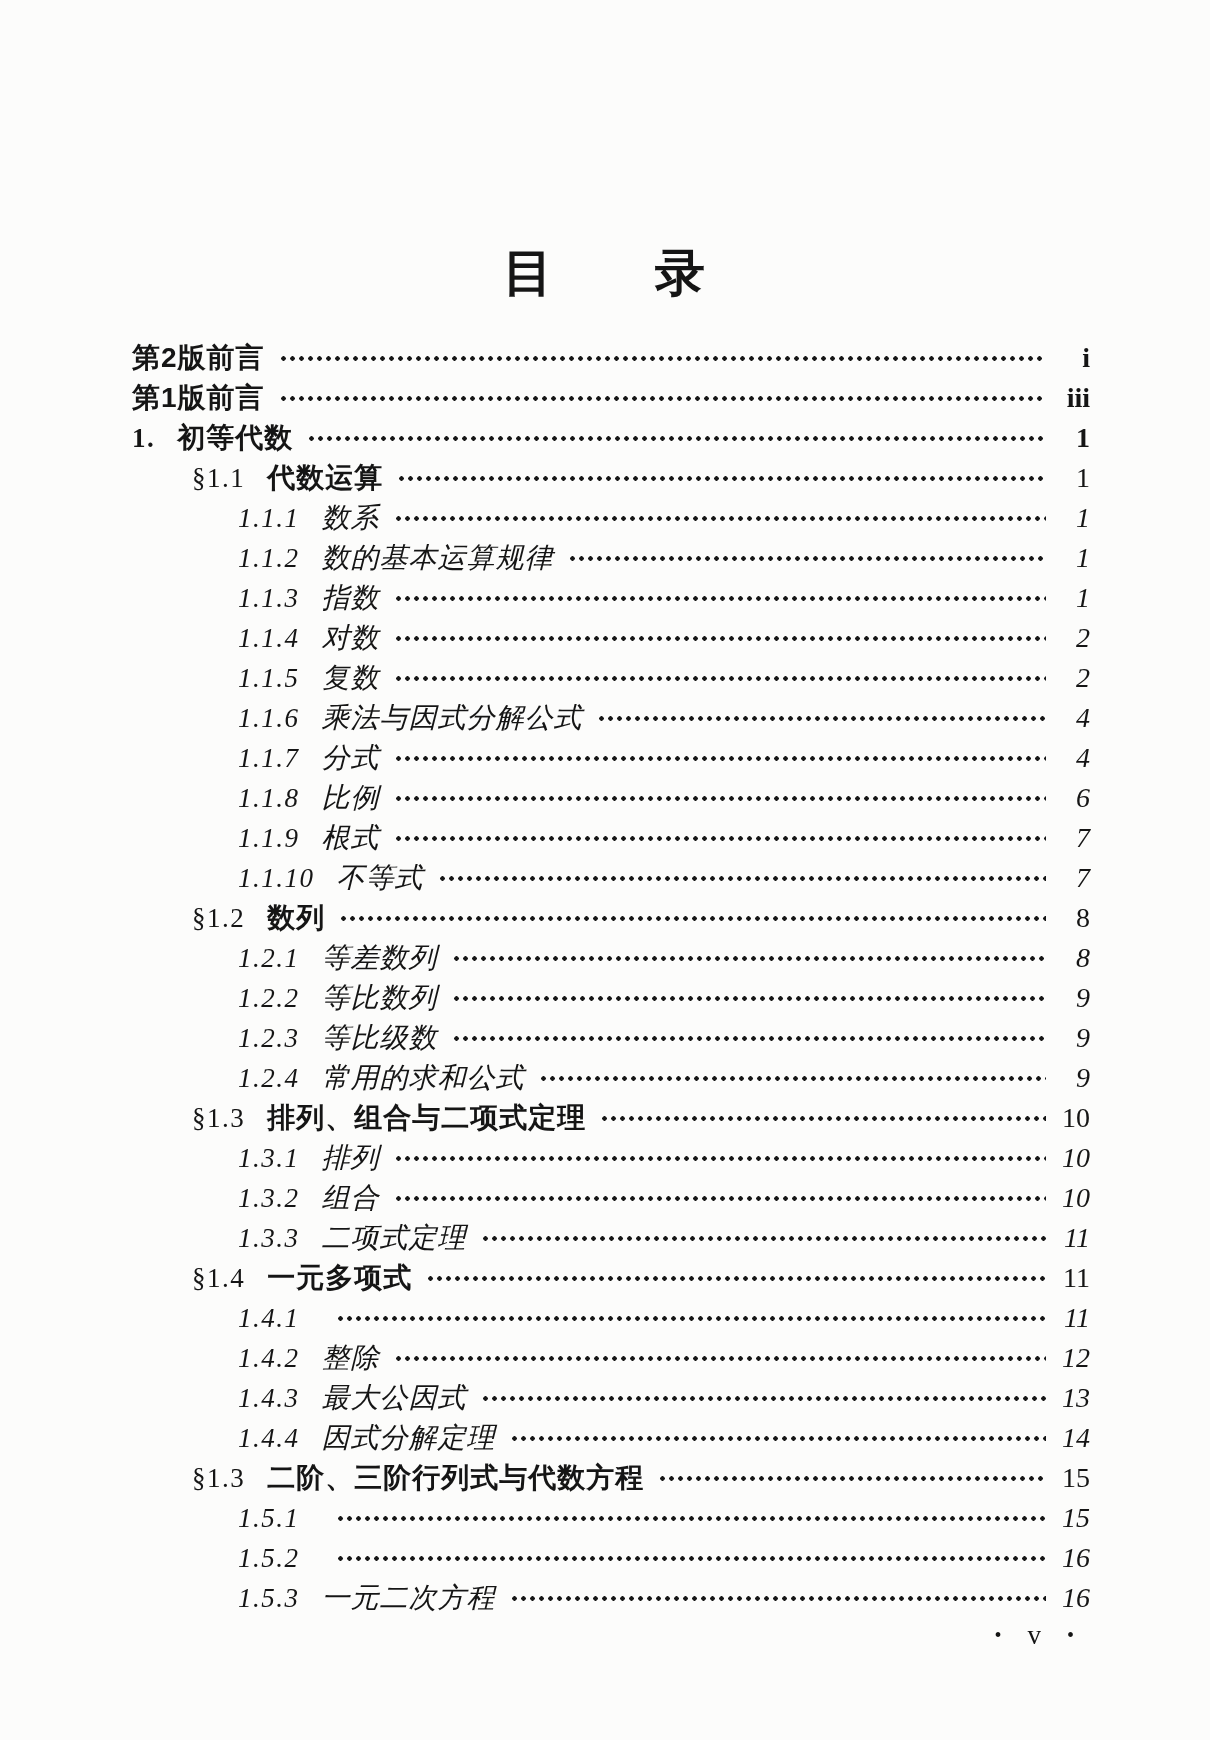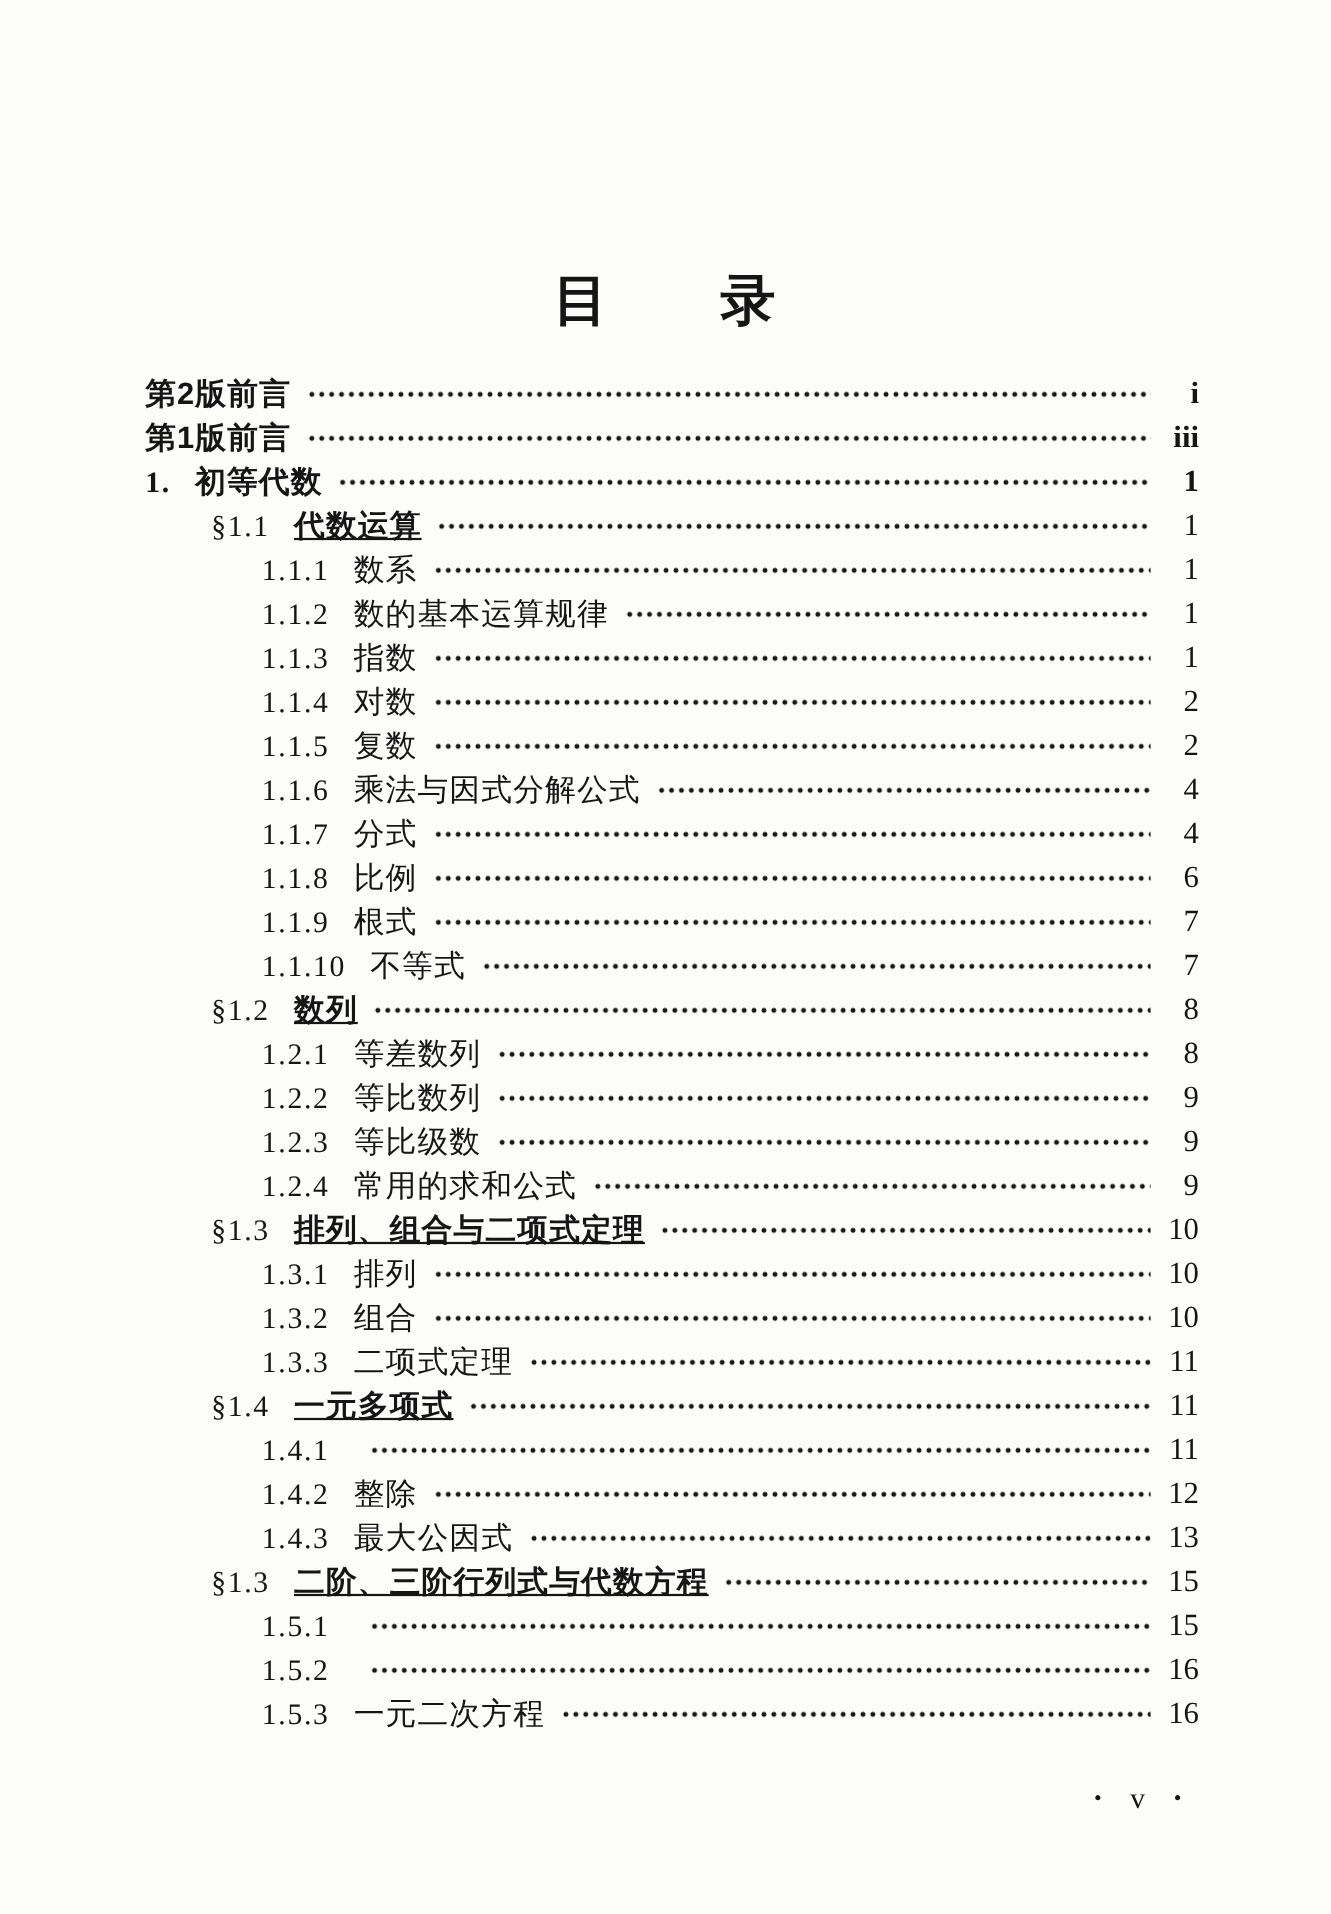--- a/index.html
+++ b/index.html
@@ -49,22 +49,22 @@
     flex: 0 0 auto;
   }
   .row .num.has-num { margin-right: 22px; }
   .row .label {
     flex: 0 0 auto;
     letter-spacing: 1px;
   }
   .row.lvl0 { font-weight: bold; }
   .row.lvl0 .num { font-weight: bold; }
   .row.lvl1 { padding-left: 60px; }
-  .row.lvl1 .label { font-weight: bold; text-decoration: underline; }
-  .row.lvl2 { padding-left: 106px; }
+  .row.lvl1 .label { font-weight: bold; }
+  .row.lvl2 { padding-left: 106px; font-style: italic; }
   .leader {
     flex: 1 1 auto;
     align-self: stretch;
     margin: 0 10px 0 14px;
     background-image: radial-gradient(circle, #171717 2px, rgba(0,0,0,0) 2.5px);
     background-size: 9px 9px;
     background-position: 0 50%;
     background-repeat: repeat-x;
   }
   .pg {
@@ -252,20 +252,26 @@
         <span class="label">整除</span>
         <span class="leader"></span>
         <span class="pg">12</span>
       </div>
       <div class="row lvl2">
         <span class="num has-num">1.4.3</span>
         <span class="label">最大公因式</span>
         <span class="leader"></span>
         <span class="pg">13</span>
       </div>
+      <div class="row lvl2">
+        <span class="num has-num">1.4.4</span>
+        <span class="label">因式分解定理</span>
+        <span class="leader"></span>
+        <span class="pg">14</span>
+      </div>
       <div class="row lvl1">
         <span class="num has-num">§1.3</span>
         <span class="label">二阶、三阶行列式与代数方程</span>
         <span class="leader"></span>
         <span class="pg">15</span>
       </div>
       <div class="row lvl2">
         <span class="num has-num">1.5.1</span>
         <span class="leader"></span>
         <span class="pg">15</span>

